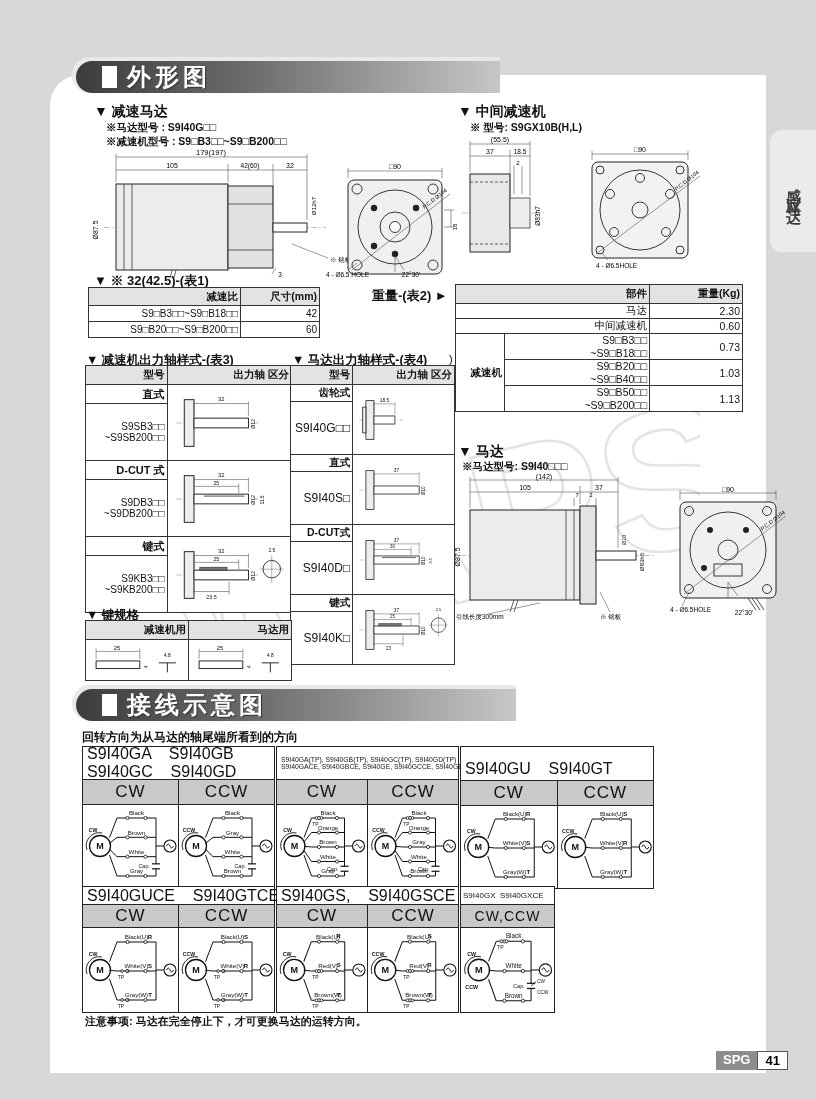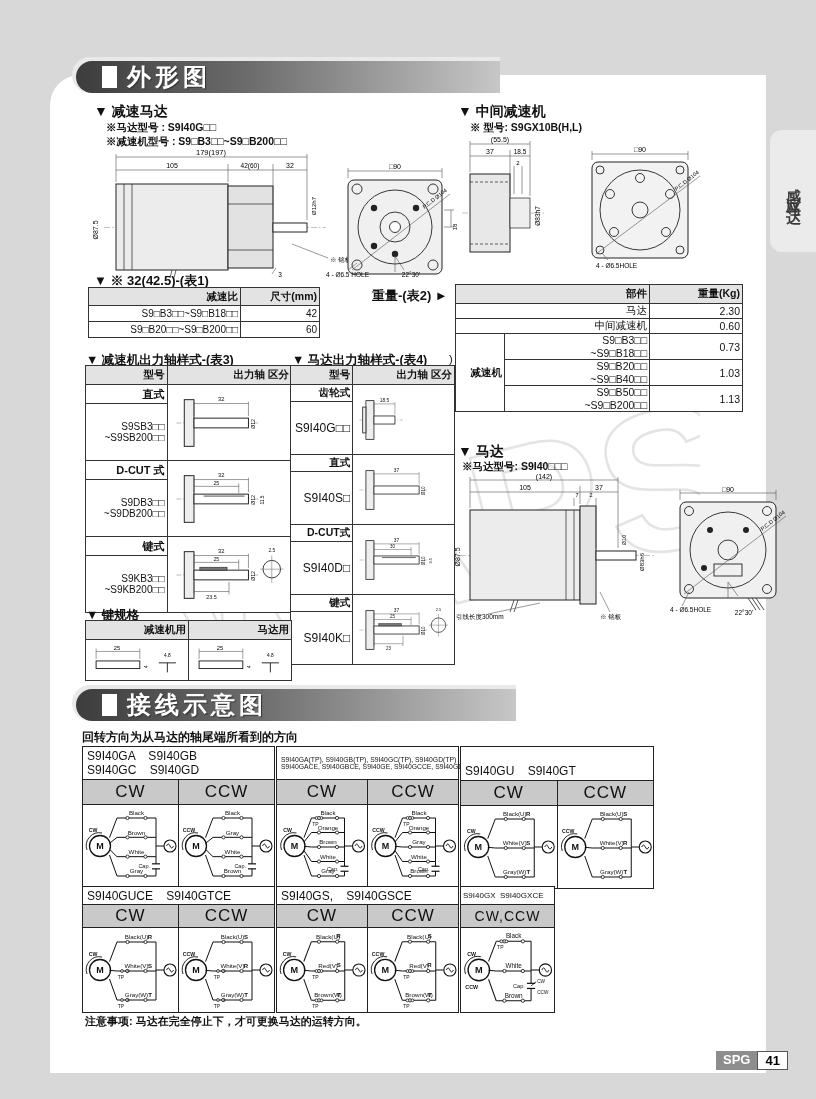--- a/index.html
+++ b/index.html
@@ -37,21 +37,21 @@
   .t4{width:165px;} .t4 th{height:18px;}
   .t4 .typ{height:16px;font-weight:bold;font-size:10.5px;width:62px;}
   .t4 .mod{height:52px;font-size:12px;margin-left:20px;}
   .t4 .dcell{width:103px;padding:0;}
   .tk{width:207px;} .tk th{height:18px;width:103px;} .tk td{height:40px;padding:0;}
   svg{display:block;font-family:"Liberation Sans",sans-serif;}
   .draw{position:absolute;}
   
   .wbox{position:absolute;border:1.5px solid #222;background:#fff;}
   .btitle{border-bottom:1.2px solid #222;padding:1px 4px;display:flex;flex-direction:column;justify-content:center;}
-  .btitle .ln{font-size:12px;white-space:pre;}
+  .btitle .ln{font-size:16px;white-space:pre;}
   .btitle.small .ln{font-size:6.8px;}
   .btitle.bot{justify-content:flex-end;padding-bottom:2px;}
   .wcells{display:flex;}
   .wcell{flex:1;border-right:1.2px solid #222;}
   .wcell:last-child{border-right:none;}
   .whead{background:#c9c9c9;border-bottom:1.2px solid #222;text-align:center;
          font-size:17px;letter-spacing:1px;color:#111;}
   .row1 .btitle{height:30px;} .row1 .whead{height:24px;line-height:24px;} .row1 .wdiag{height:82px;}
   .row2 .btitle{height:15px;} .row2 .whead{height:22px;line-height:22px;} .row2 .wdiag{height:84px;}
   .wdiag{width:100%;}

